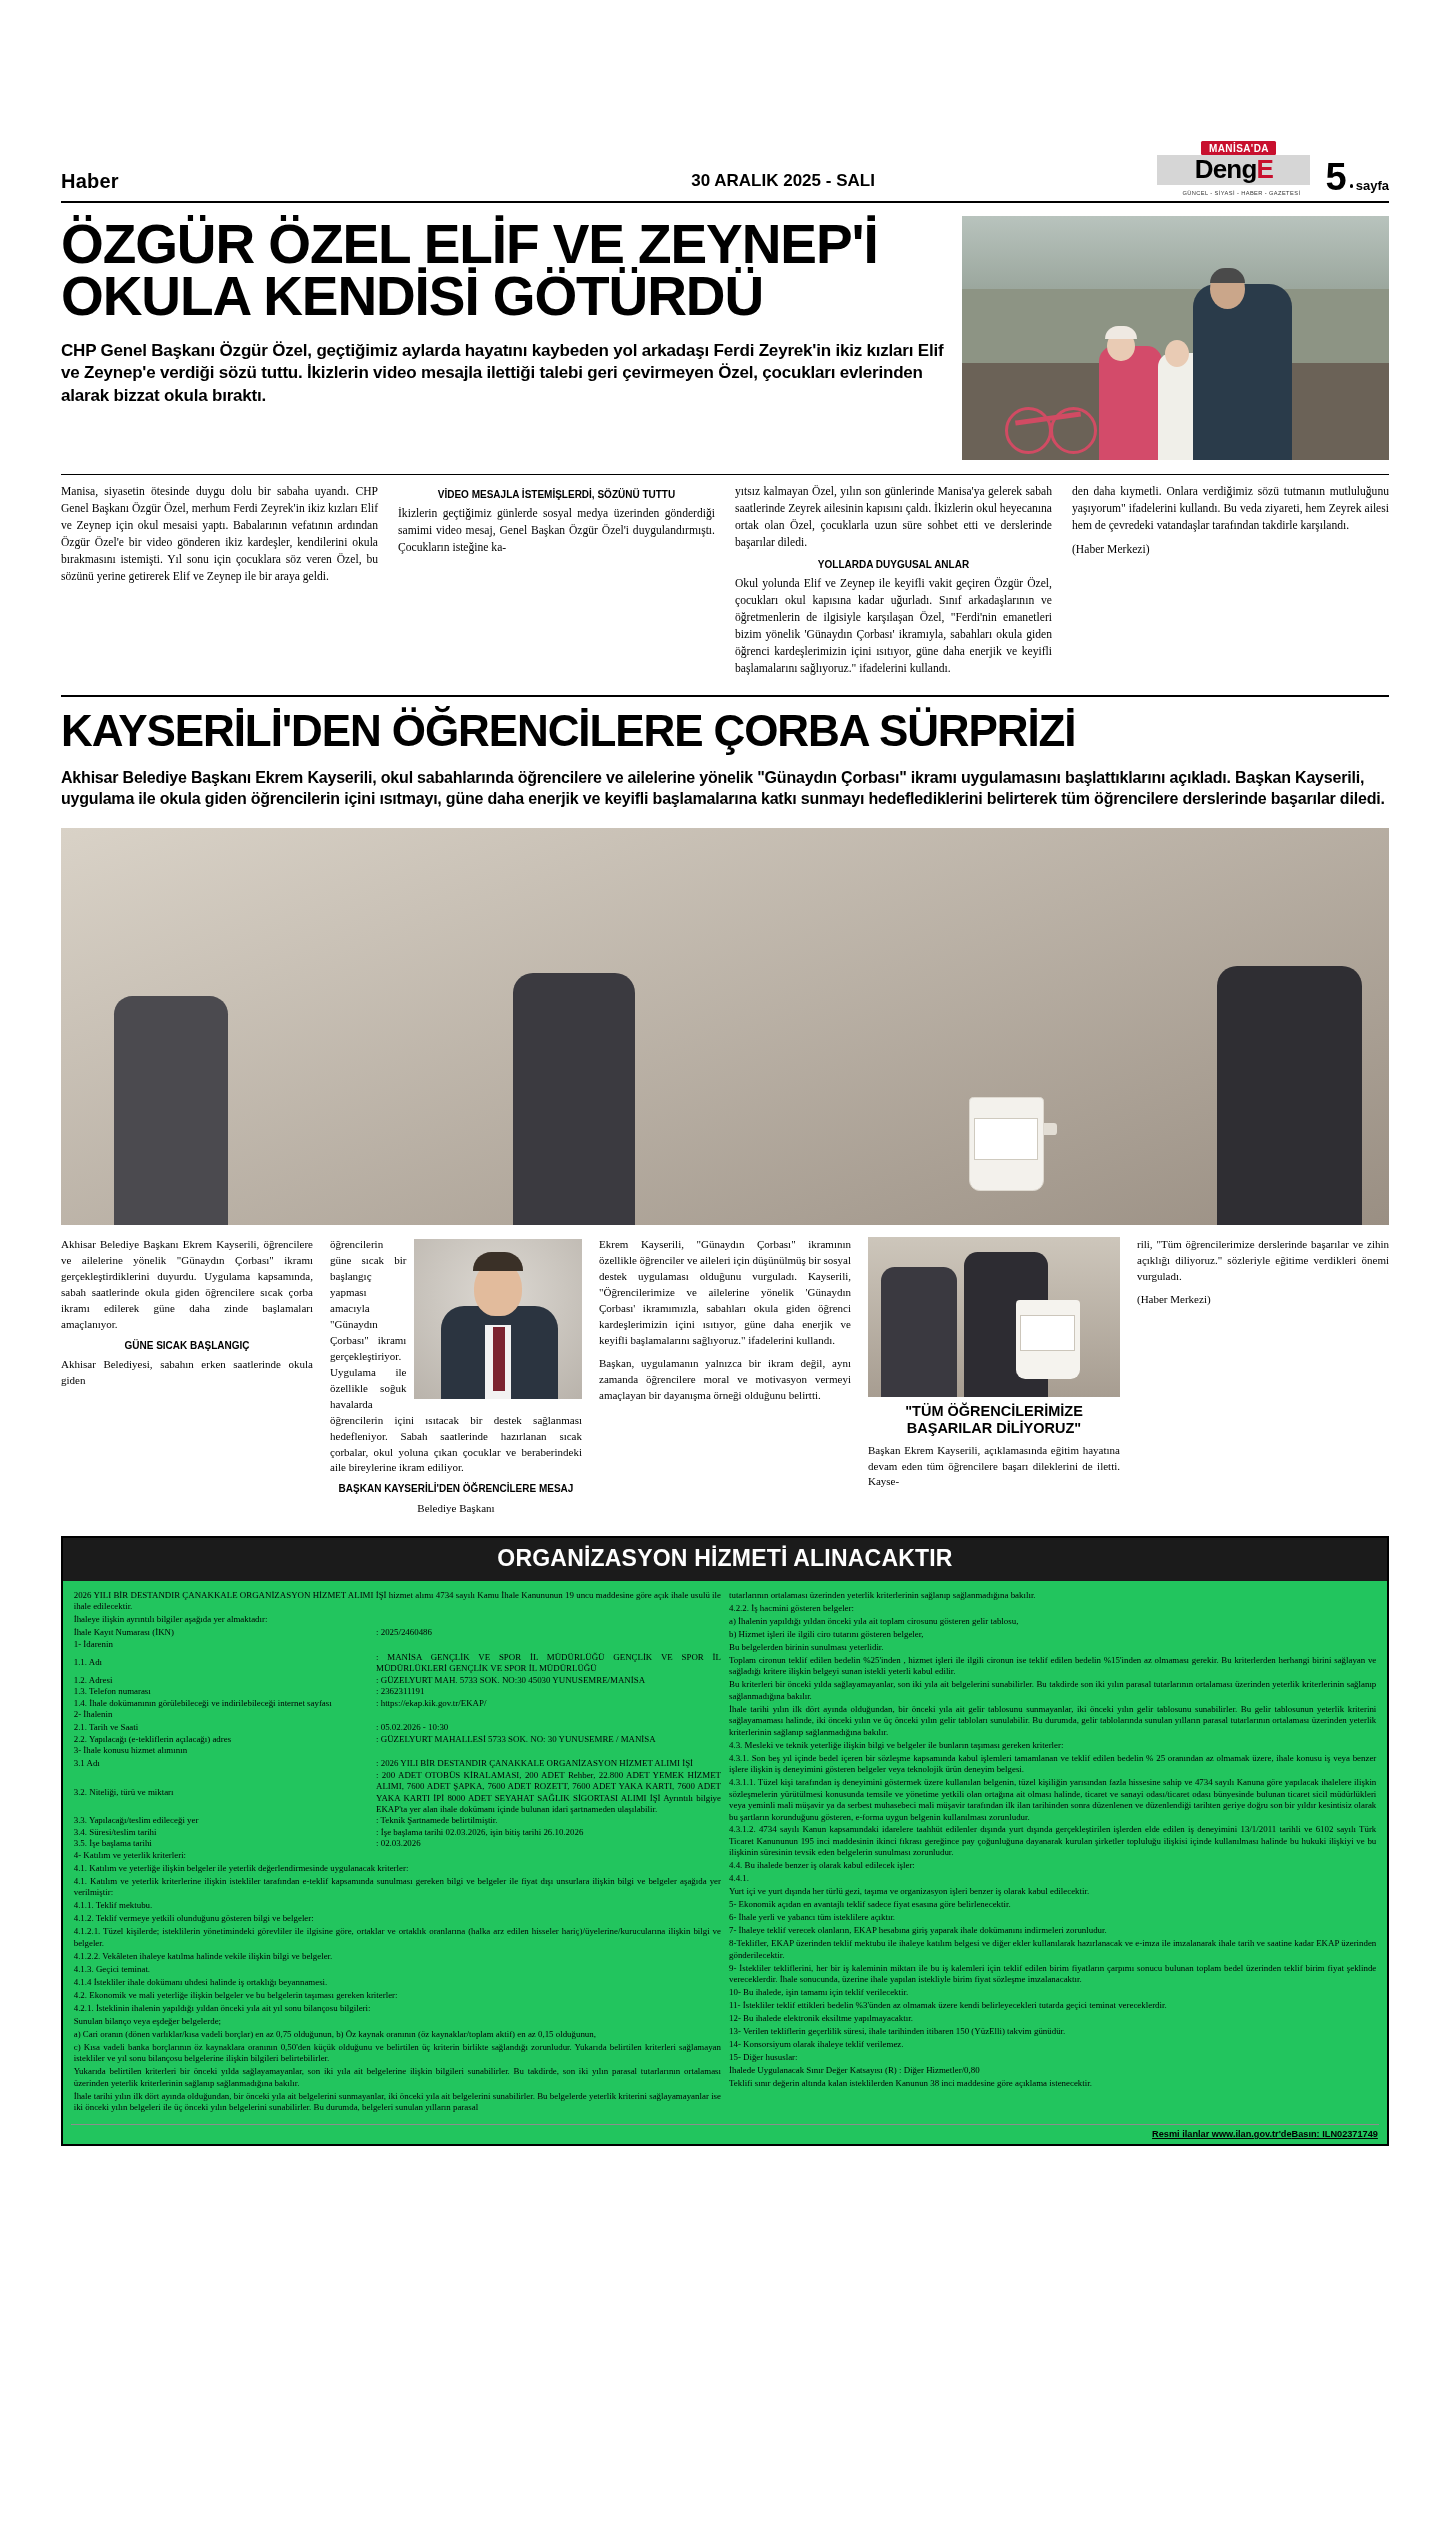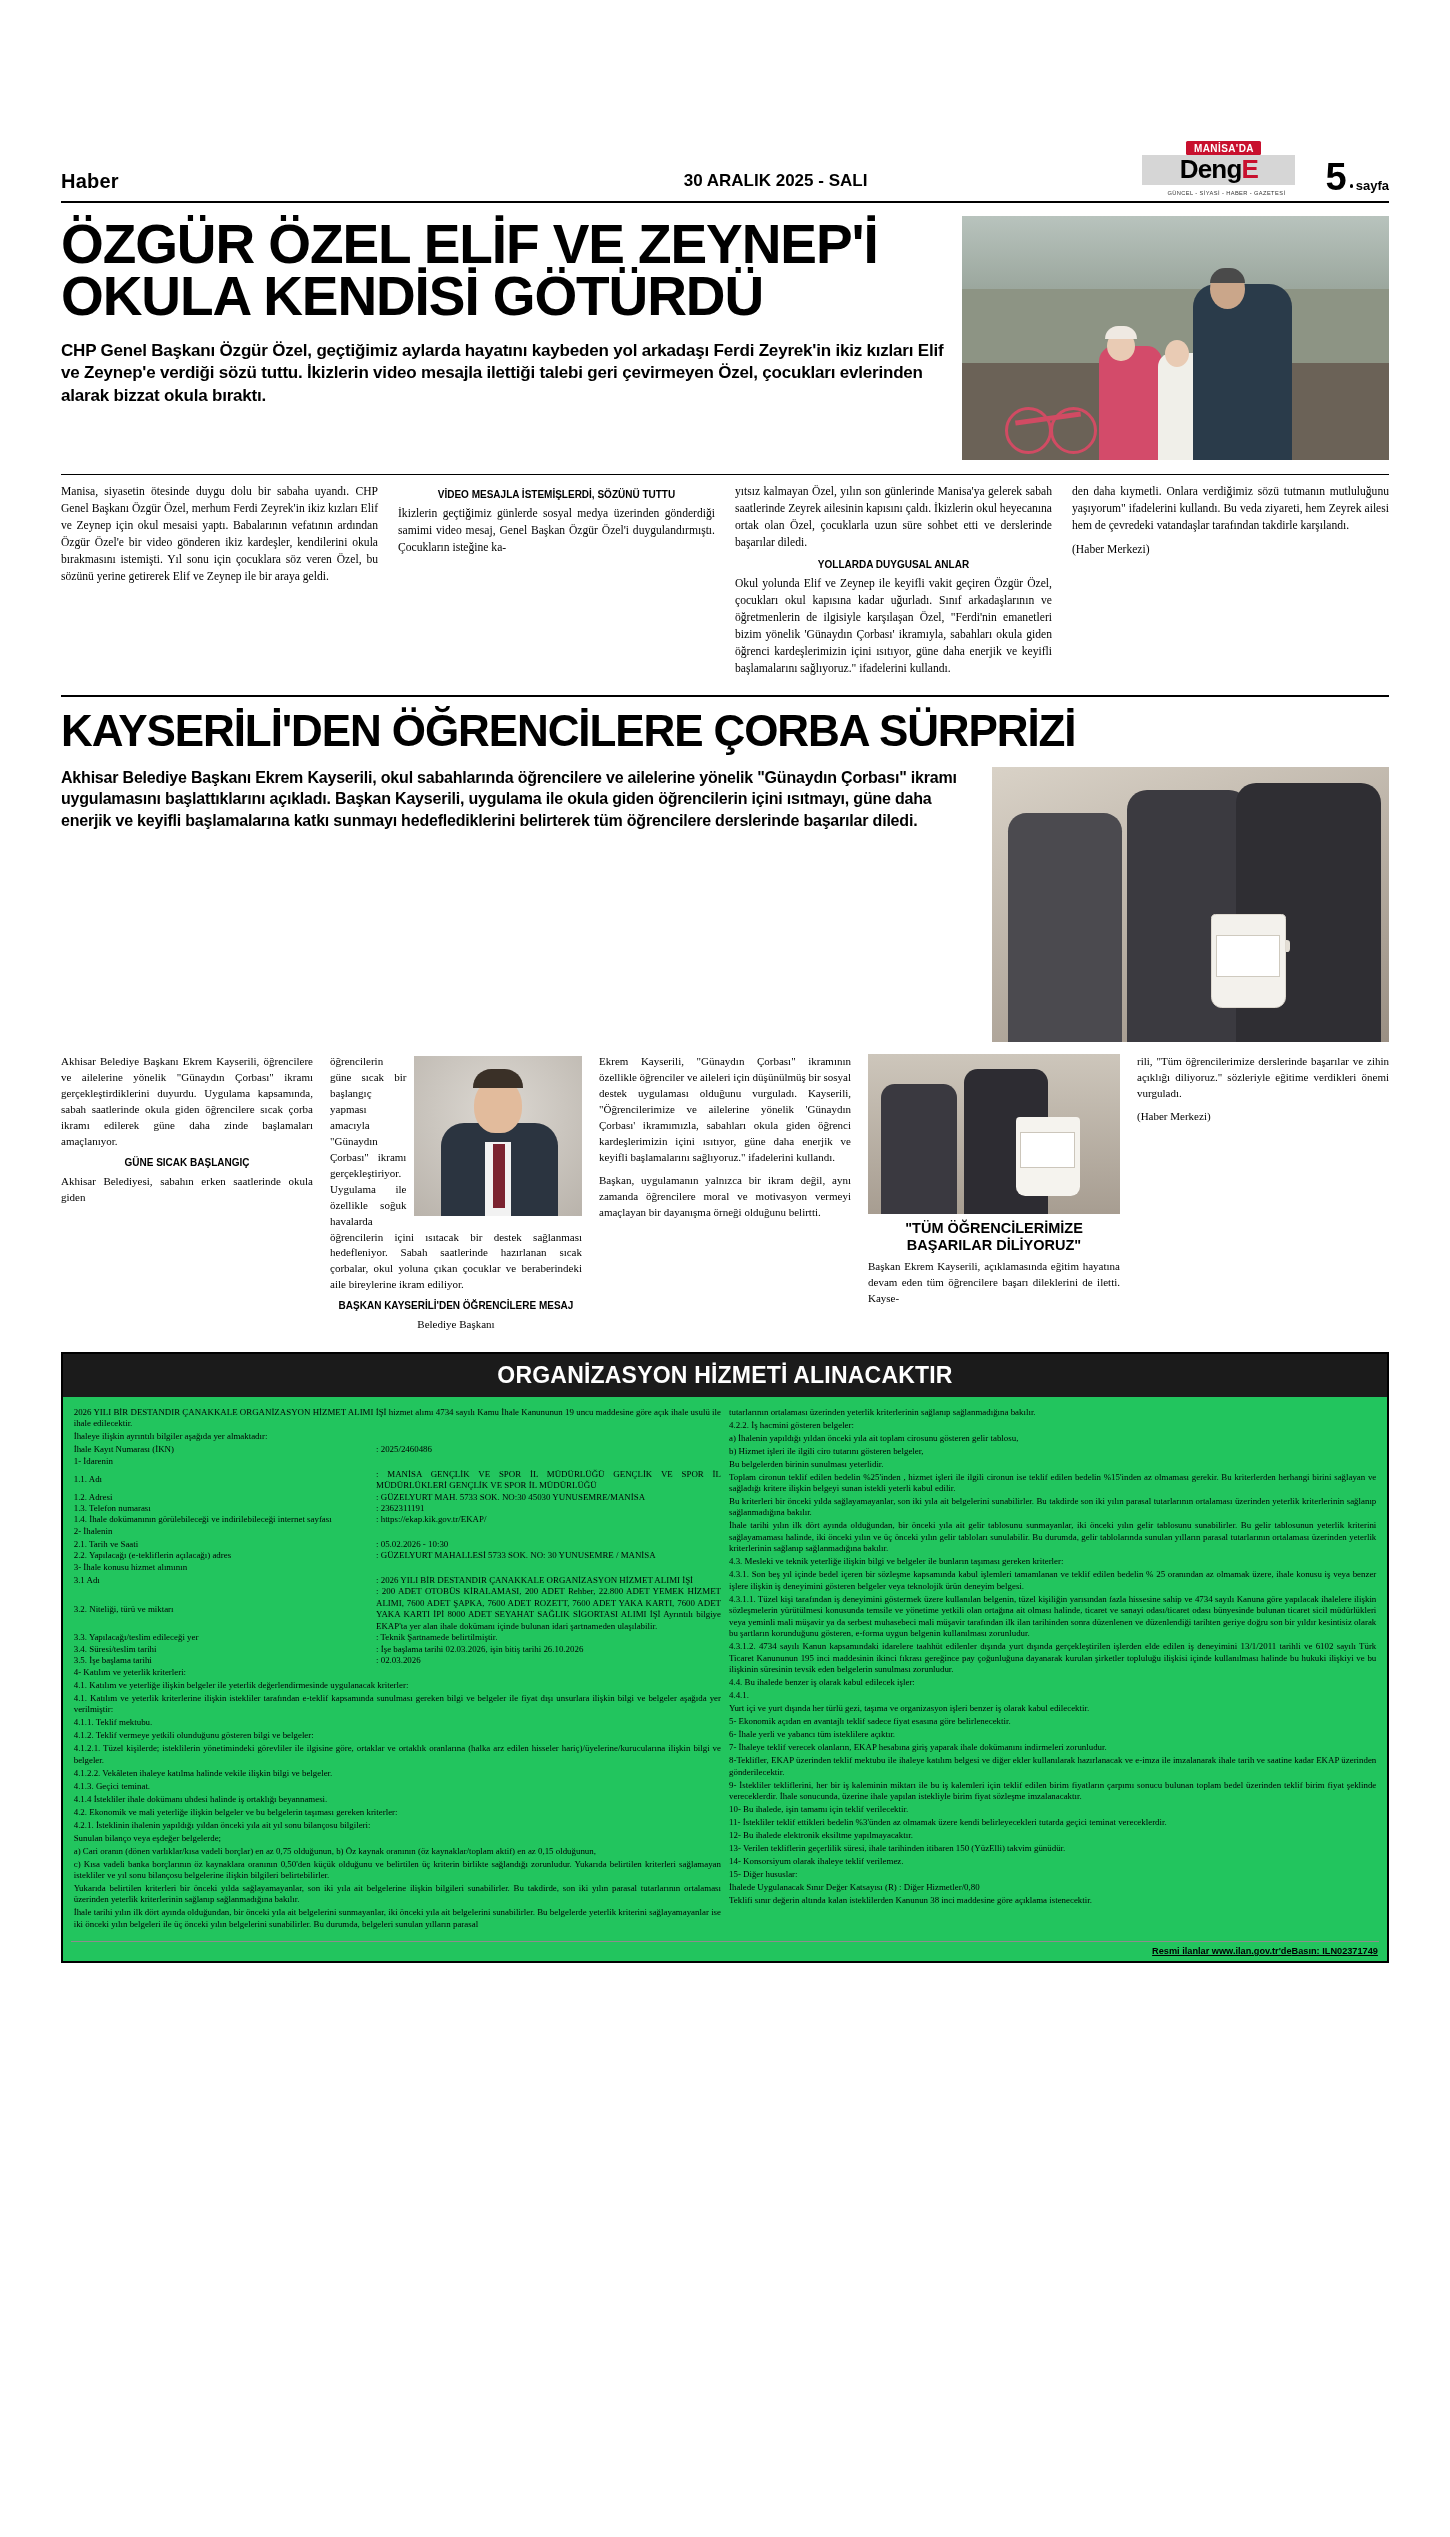--- a/index.html
+++ b/index.html
@@ -45,21 +45,21 @@
   .masthead-center {
     font-family: "Liberation Sans", sans-serif;
     font-size: 17px;
     font-weight: 700;
     padding-bottom: 4.6px;
     margin-left: 298px;
   }
   .masthead-right {
     display: flex;
     align-items: flex-end;
-    gap: 15px;
+    gap: 0;
     margin-left: 8px;
   }
   .logo-box {
     position: relative;
     width: 168px;
     height: 55px;
   }
   .logo-top {
     position: absolute;
     top: 0; left: 44px;
@@ -209,20 +209,21 @@
     line-height: 1;
     letter-spacing: -1.1px;
     text-transform: uppercase;
     margin: 12.2px 0 0 0;
     text-align: left;
   }
   .story2-top {
     display: flex;
     gap: 18.3px;
     margin-top: 13.7px;
+    flex-direction: column;
   }
   .deck2 {
     font-family: "Liberation Sans", sans-serif;
     font-size: 16px;
     font-weight: 700;
     line-height: 1.34;
     letter-spacing: -0.2px;
     flex: 1;
   }
   .photo2 {

